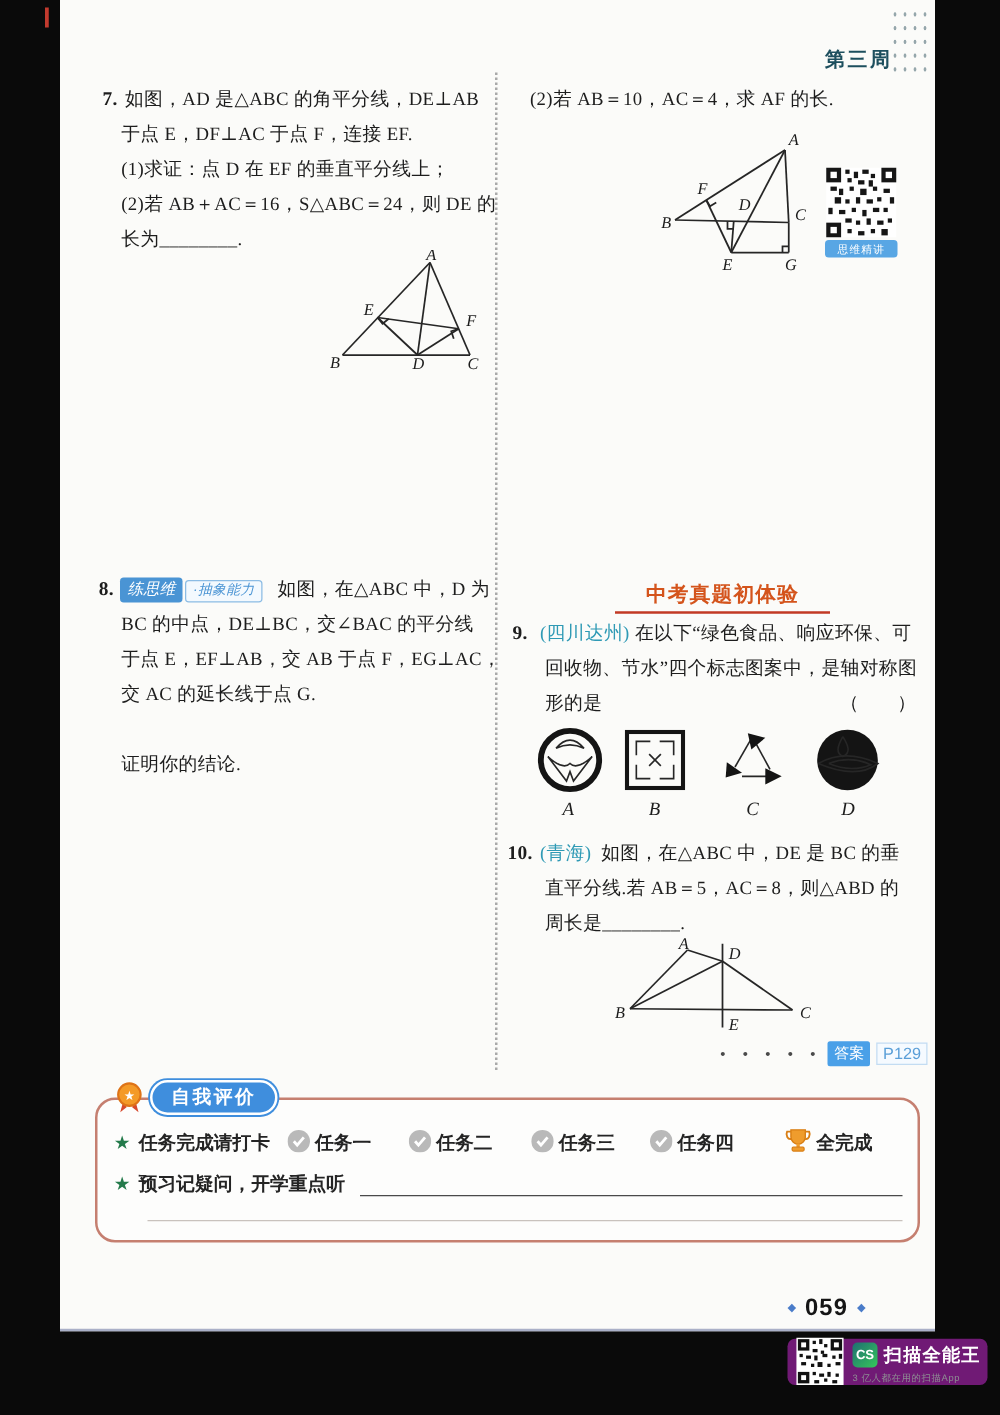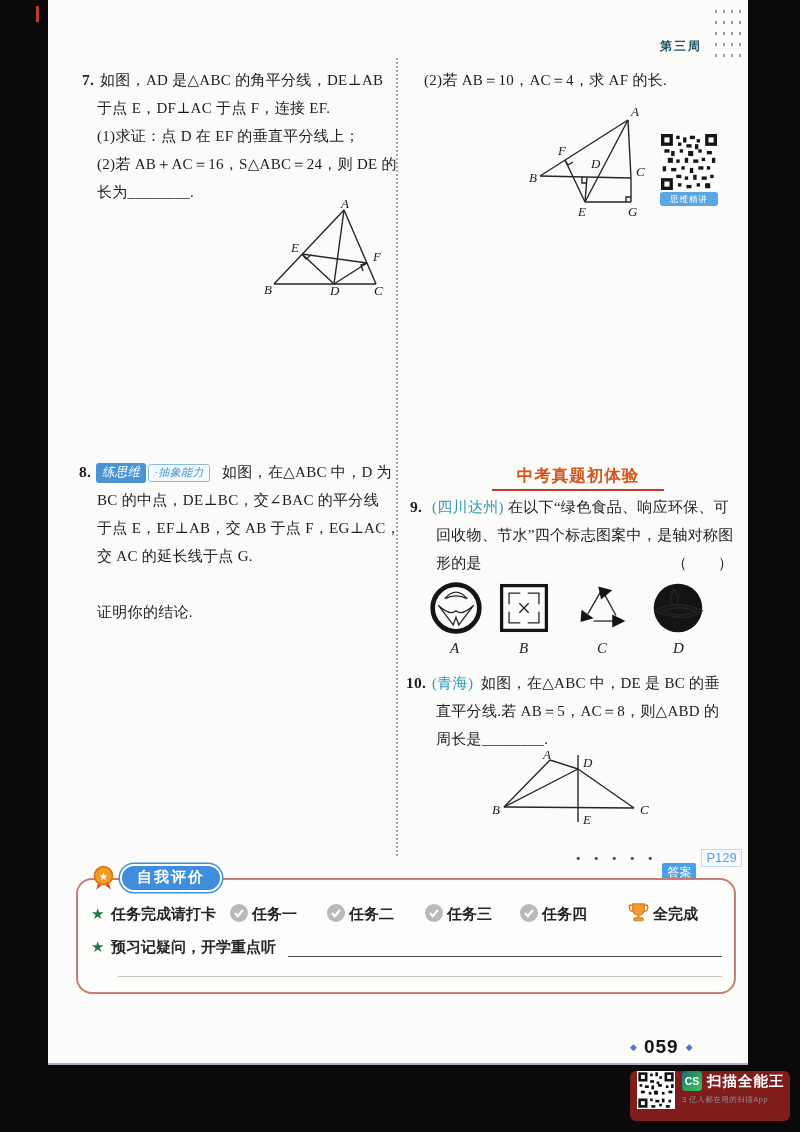--- a/index.html
+++ b/index.html
@@ -3,21 +3,21 @@
 <meta charset="utf-8">
 <style>
   html,body{margin:0;padding:0;}
   body{width:800px;height:1132px;position:relative;background:#0a0a0a;overflow:hidden;
        font-family:"Liberation Serif","DejaVu Serif",serif;}
   #stage{position:absolute;left:0;top:0;width:800px;height:1132px;}
   .page{position:absolute;left:48px;top:0;width:700px;height:1063px;background:#fbfbf9;
         border-bottom:2px solid #aab0c8;}
   .t{position:absolute;white-space:nowrap;font-size:15px;color:#1d1d1d;letter-spacing:.3px;line-height:1.35;}
   .num{font-weight:bold;font-size:15.5px;}
-  .week{position:absolute;left:660px;top:38px;font-weight:bold;font-size:12px;color:#1d4f5e;
+  .week{position:absolute;left:660px;top:38px;font-weight:bold;font-size:16px;color:#1d4f5e;
         font-family:"Liberation Sans","DejaVu Sans",sans-serif;letter-spacing:2px;}
   .dotgrid{position:absolute;left:712px;top:6px;width:34px;height:52px;
         background-image:radial-gradient(#95a6ab 1.1px,rgba(0,0,0,0) 1.3px);background-size:8px 11px;}
   .red-dash{position:absolute;left:36px;top:6px;width:3px;height:16px;background:#c23a2e;}
   .divider{position:absolute;left:396px;top:58px;height:798px;border-left:2px dotted #a9a9a9;}
   .fig{position:absolute;}
   .fig line,.fig path{stroke:#262626;stroke-width:1.4;fill:none;}
   .fig text{font-size:13px;font-style:italic;fill:#1b1b1b;stroke:none;
         font-family:"Liberation Serif","DejaVu Serif",serif;}
   .badge-solid{display:inline-block;background:#4a94d4;color:#fff;border-radius:3px;
@@ -30,40 +30,40 @@
         border-bottom:2.5px solid #c23a24;padding-bottom:2px;
         font-family:"Liberation Sans","DejaVu Sans",sans-serif;}
   .prov{color:#2f9ab5;}
   .qr-label{position:absolute;left:660px;top:192px;width:58px;height:14px;background:#58a6e4;
         border-radius:3px;color:#fff;font-size:8.5px;text-align:center;line-height:14px;
         font-family:"Liberation Sans",sans-serif;letter-spacing:1px;}
   .opt-label{position:absolute;top:638px;font-size:15px;font-style:italic;}
   .ans-row{position:absolute;left:575px;top:833px;display:flex;align-items:center;gap:5px;}
   .ans-dots{color:#4a4a4a;font-size:11px;letter-spacing:4px;font-family:"DejaVu Sans",sans-serif;}
   .ans-badge{background:#4aa0e8;color:#fff;font-size:12px;padding:1px 5px 2px;border-radius:2px;
-        font-family:"Liberation Sans",sans-serif;margin-top:30px;}
+        font-family:"Liberation Sans",sans-serif;}
   .ans-page{color:#5b9fd8;font-size:13px;border:1px solid #c3dcf2;background:#f5faff;
         padding:0 4px 1px;font-family:"Liberation Sans",sans-serif;}
   .eval-box{position:absolute;left:76px;top:878px;width:656px;height:112px;background:#fdfdfc;
         border:2.5px solid #c57f70;border-radius:16px;}
   .eval-badge{position:absolute;left:90px;top:864px;display:flex;align-items:center;gap:3px;}
   .eval-pill{background:#3f8edd;color:#fff;font-weight:bold;font-size:15px;border-radius:14px;
         padding:2px 15px 3px;font-family:"Liberation Sans",sans-serif;letter-spacing:2px;
         border:2px solid #fff;box-shadow:0 0 0 1.5px #3f8edd;}
   .star{position:absolute;color:#237a4a;font-size:15px;font-family:"DejaVu Sans",sans-serif;}
   .task-label{position:absolute;font-weight:bold;font-size:15px;color:#242424;
         font-family:"Liberation Sans","DejaVu Sans",sans-serif;}
   .check{position:absolute;width:18px;height:18px;}
   .u-line{position:absolute;border-bottom:1.5px solid #4a4a4a;}
   .u-line-faint{position:absolute;border-bottom:1px solid #c9c2bd;}
   .pagenum-row{position:absolute;left:630px;top:1036px;display:flex;align-items:center;gap:7px;}
   .diamond{color:#4a7cc9;font-size:9px;font-family:"DejaVu Sans",sans-serif;}
   .pagenum{font-weight:bold;font-size:19px;color:#151515;font-family:"Liberation Sans",sans-serif;letter-spacing:1px;}
-  .wm-bar{position:absolute;left:630px;top:1071px;width:160px;height:50px;background:#7f1d1d;
-        border-radius:6px;display:flex;align-items:flex-start;padding-left:7px;box-sizing:border-box;}
+  .wm-bar{position:absolute;left:630px;top:1071px;width:160px;height:37px;background:#701a75;
+        border-radius:6px;display:flex;align-items:flex-end;padding-left:7px;box-sizing:border-box;}
   .wm-right{margin-left:7px;}
   .wm-title-row{display:flex;align-items:center;gap:5px;}
   .wm-logo{width:20px;height:20px;border-radius:4px;background:linear-gradient(135deg,#1f6e72,#35c75a);
         color:#fff;font-weight:bold;font-size:10.5px;display:flex;align-items:center;justify-content:center;
         font-family:"Liberation Sans",sans-serif;}
   .wm-name{color:#fff;font-weight:bold;font-size:14.5px;font-family:"Liberation Sans",sans-serif;letter-spacing:1px;}
   .wm-tagline{color:#8e8e93;font-size:7.5px;margin-top:4px;font-family:"Liberation Sans",sans-serif;letter-spacing:.5px;}
 </style>
 </head>
 <body>

